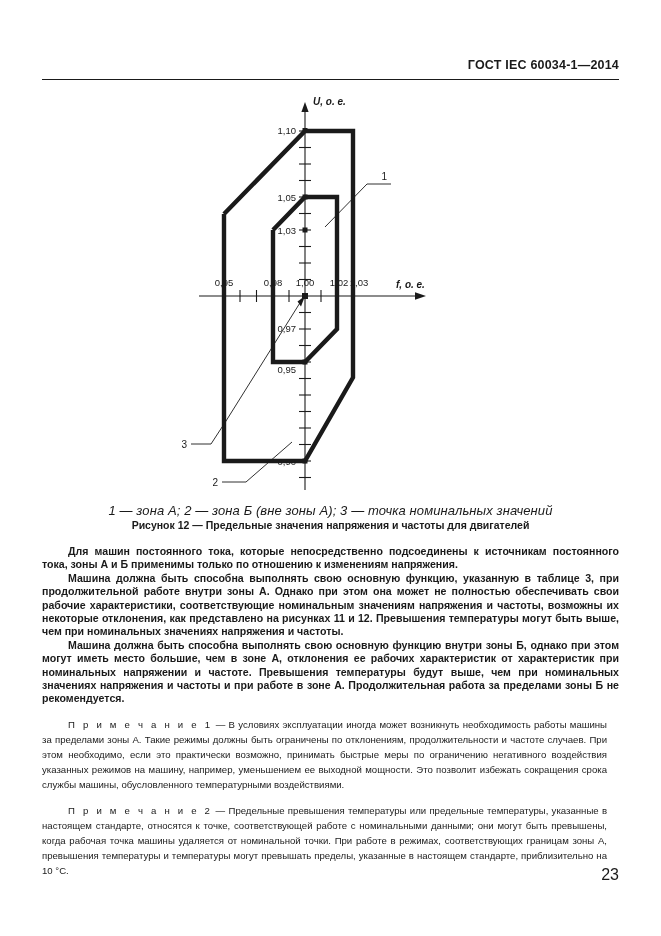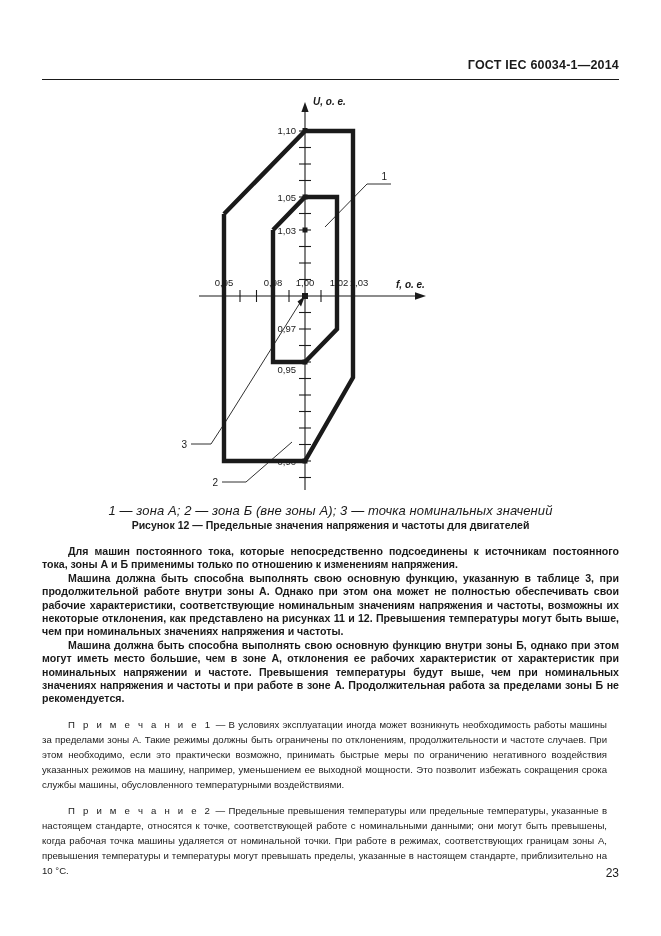--- a/index.html
+++ b/index.html
@@ -45,21 +45,21 @@
     text-align:justify;text-indent:26px;
     hyphens:manual;
     font-weight:bold;
   }
   p.note{
     margin:11px 12px 0 0;font-size:9.6px;line-height:15px;
     text-align:justify;text-indent:26px;
   }
   .noteword{letter-spacing:2.4px;}
   .pagenum{
-    position:absolute;right:42px;top:866px;font-size:12px;
+    position:absolute;right:42px;top:866px;font-size:16px;
   }
 </style>
 </head>
 <body>
 
 <div class="page">
 
   <div class="hdr">
     <div class="hdr-title">ГОСТ IEC 60034-1—2014</div>
     <div class="hdr-rule"></div>

